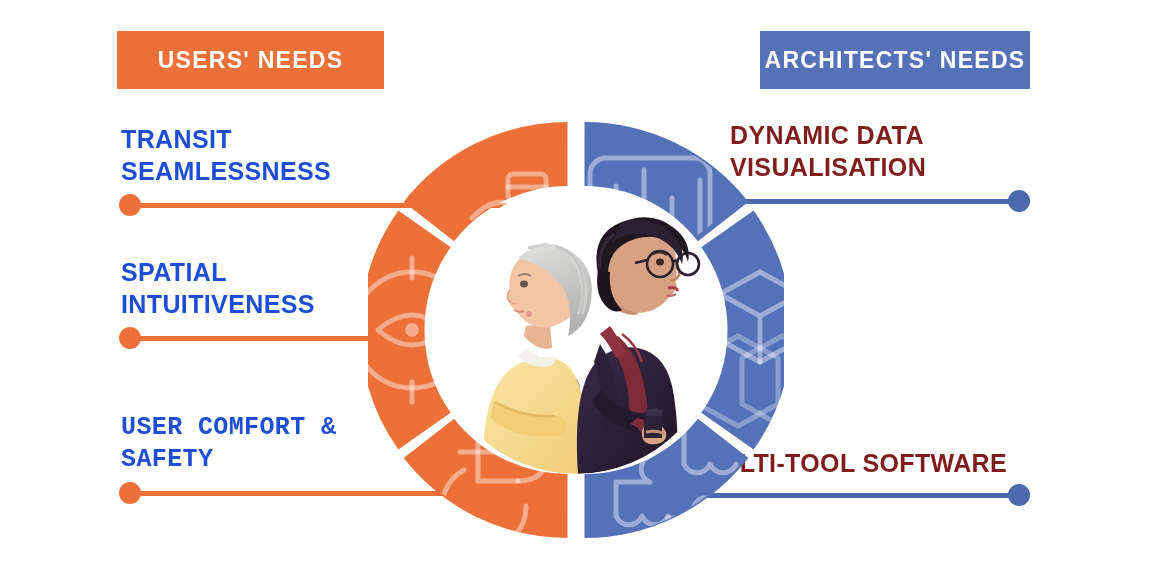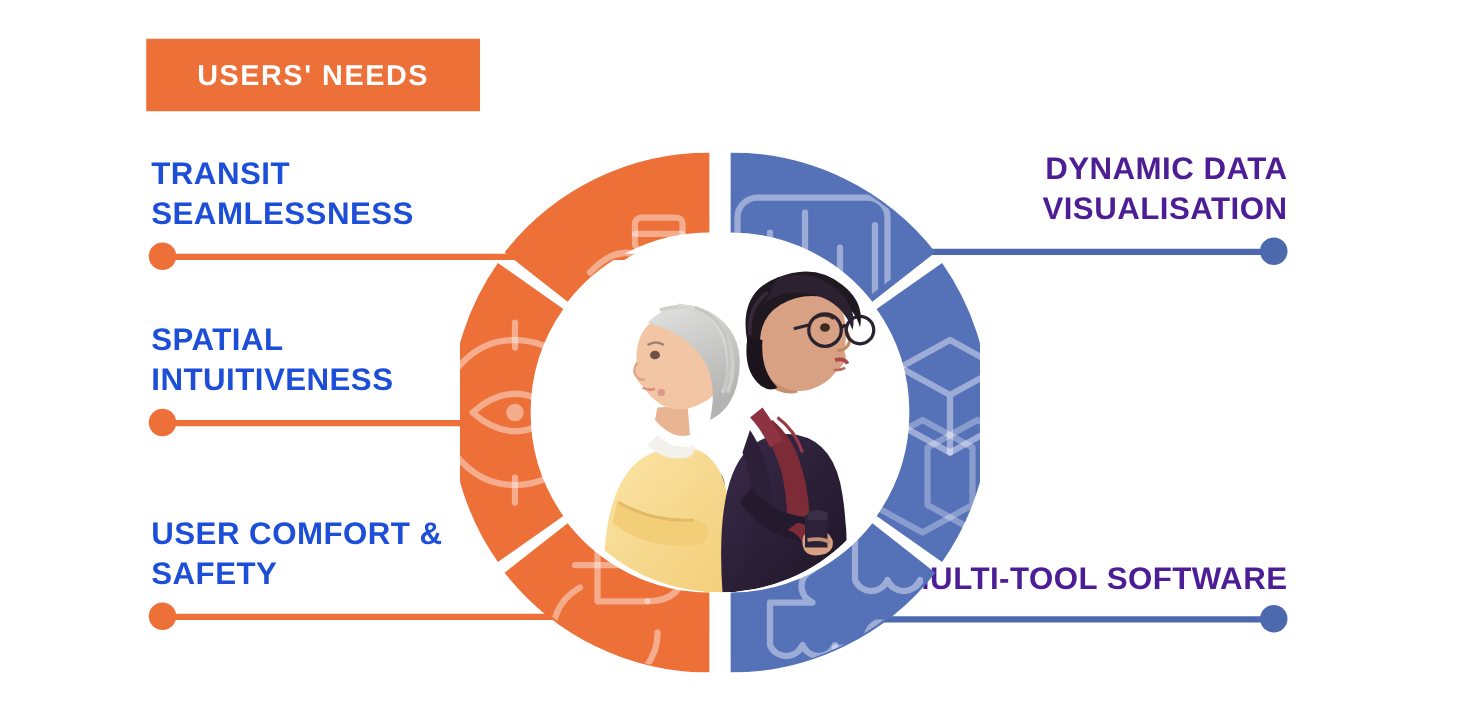--- a/index.html
+++ b/index.html
@@ -65,22 +65,21 @@
     letter-spacing: 0.015em;
     text-transform: uppercase;
     white-space: pre-line;
     font-stretch: condensed;
   }
   .need-left .need-label {
     color: #1d4ed8;
     text-align: left;
   }
   .need-right .need-label {
-    color: #4c1d95;
-    text-align: right;
+    color: #7f1d1d;
   }
 
   .connector {
     position: absolute;
     height: 22px;
   }
   .connector .bar {
     position: absolute;
     top: 9px;
     height: 5px;
@@ -129,40 +128,43 @@
 </style>
 </head>
 <body>
 
 <div id="stage">
 
   <div class="banner" id="banner-users">
     <span>USERS' NEEDS</span>
   </div>
 
+  <div class="banner" id="banner-architects">
+    <span>ARCHITECTS' NEEDS</span>
+  </div>
 
   <div class="need need-left" style="left:121px; top:124px; width:300px;">
     <div class="need-label">TRANSIT
 SEAMLESSNESS</div>
     <div class="connector" style="left:-2px; top:70px; width:445px;">
       <span class="dot"></span>
       <span class="bar"></span>
     </div>
   </div>
 
   <div class="need need-left" style="left:121px; top:257px; width:300px;">
     <div class="need-label">SPATIAL
 INTUITIVENESS</div>
     <div class="connector" style="left:-2px; top:70px; width:254px;">
       <span class="dot"></span>
       <span class="bar"></span>
     </div>
   </div>
 
-  <div class="need need-left" style="left:121px; top:412px; width:330px;">
+  <div class="need need-left" style="left:121px; top:412px; width:330px;font-family:Liberation Mono, monospace;">
     <div class="need-label">USER COMFORT &amp;
 SAFETY</div>
     <div class="connector" style="left:-2px; top:70px; width:432px;">
       <span class="dot"></span>
       <span class="bar"></span>
     </div>
   </div>
 
   <div class="need need-right" style="left:730px; top:120px; width:300px;">
     <div class="need-label">DYNAMIC DATA

